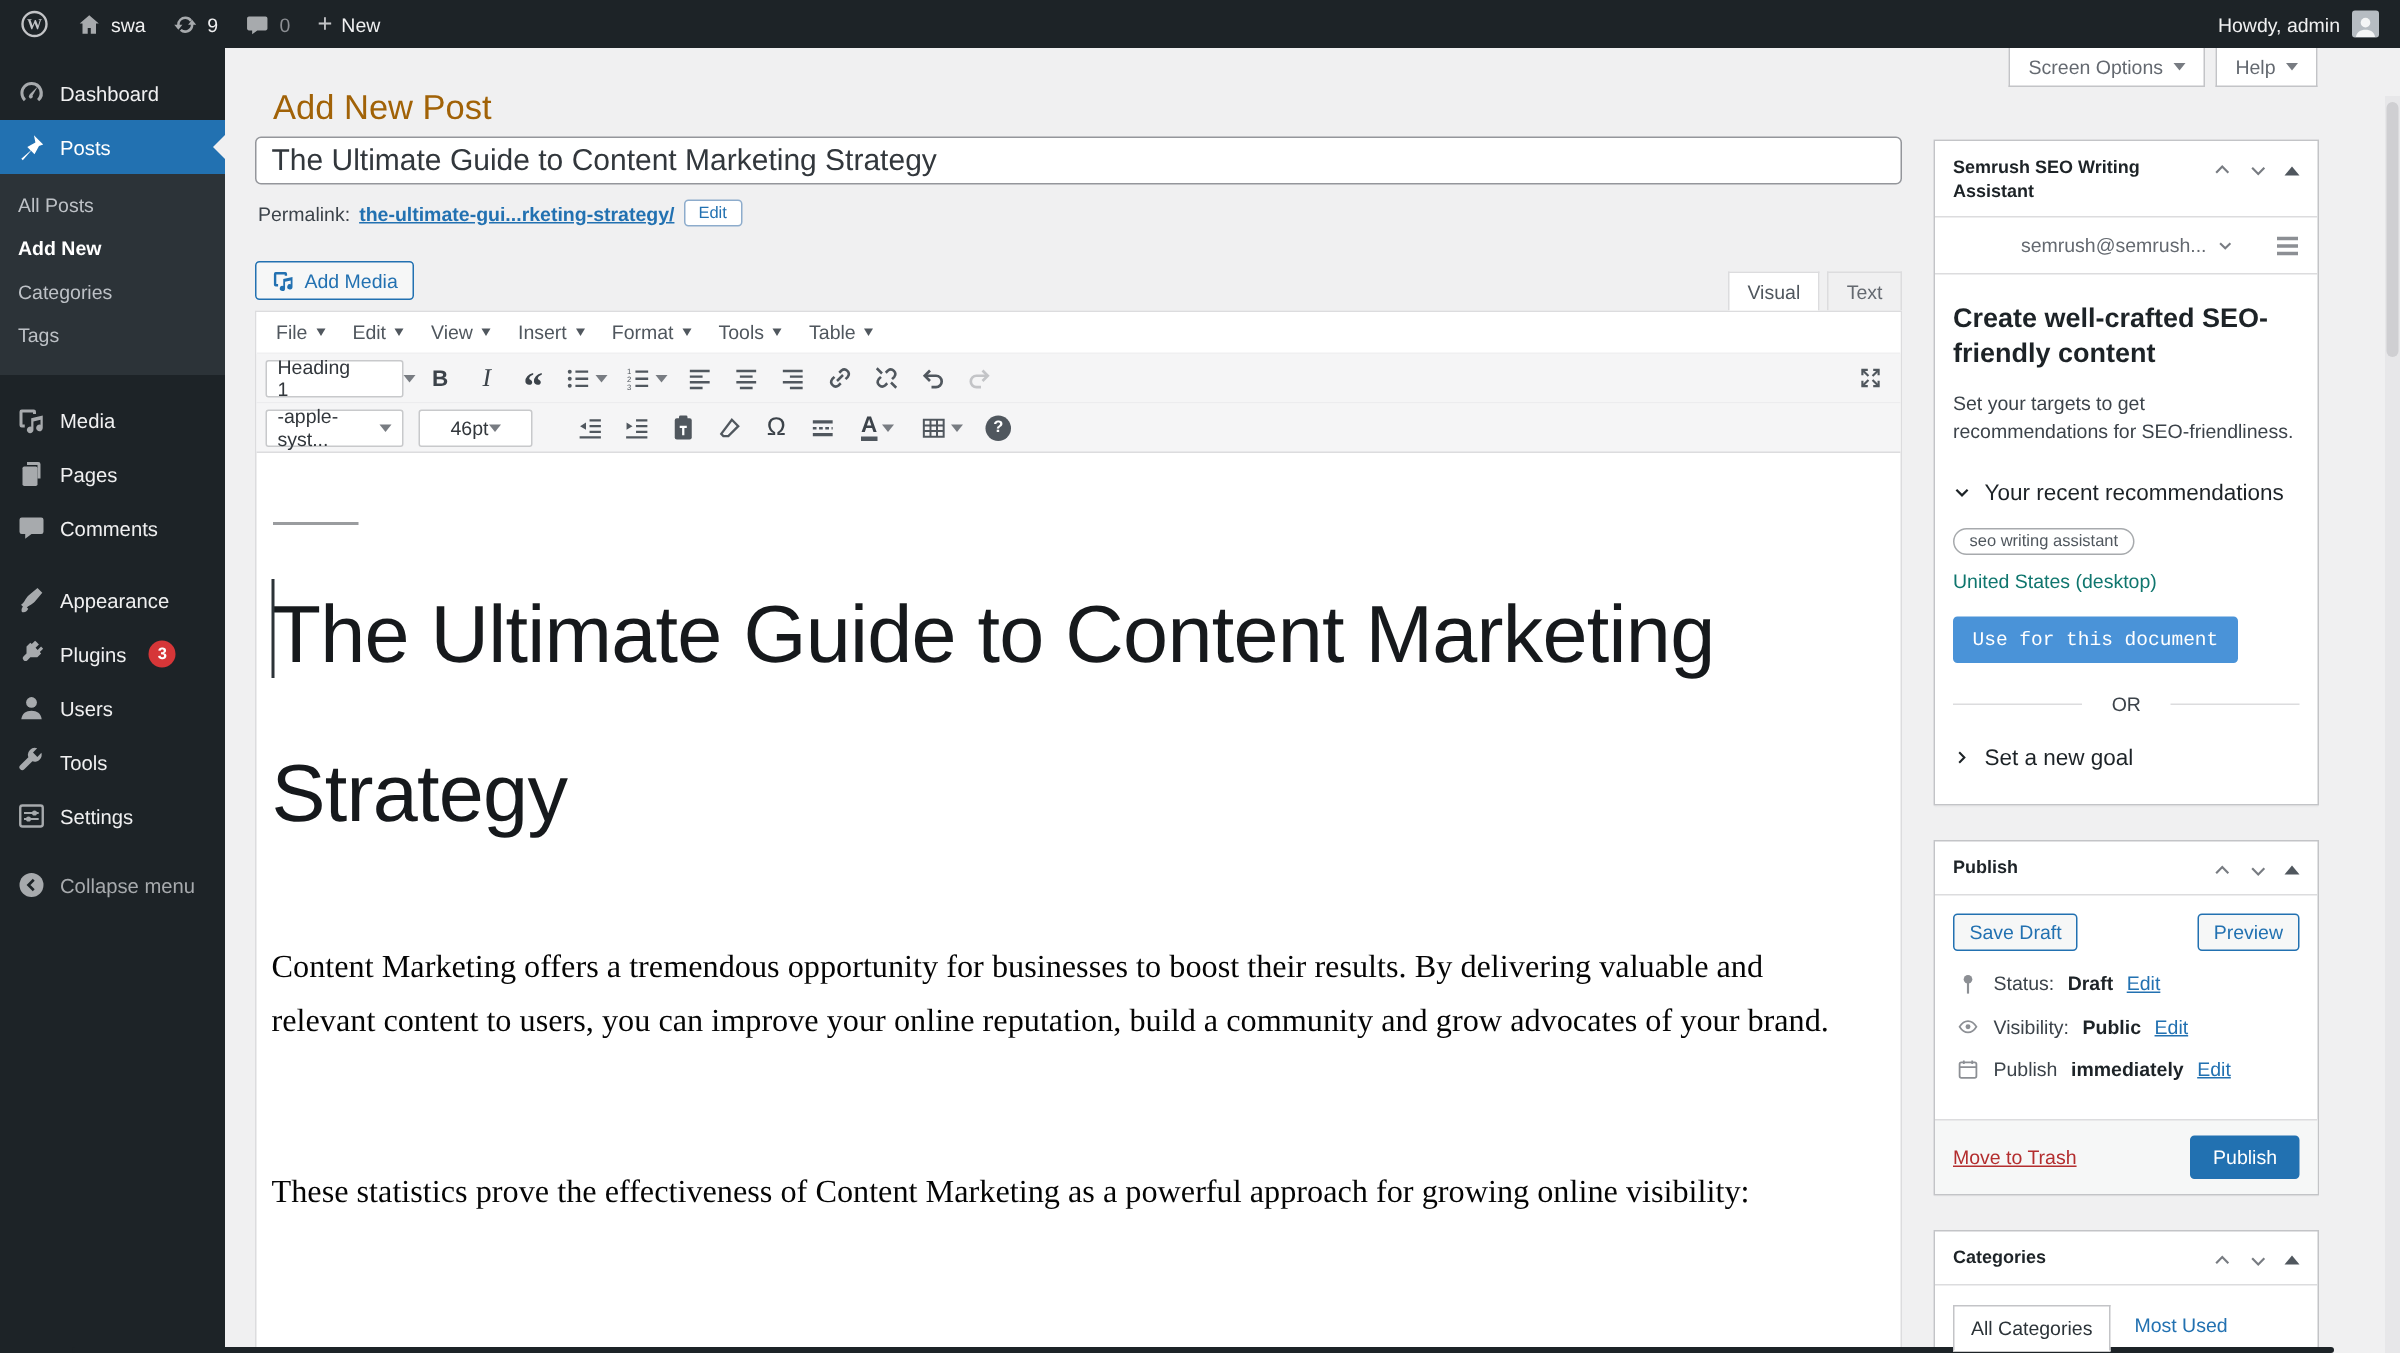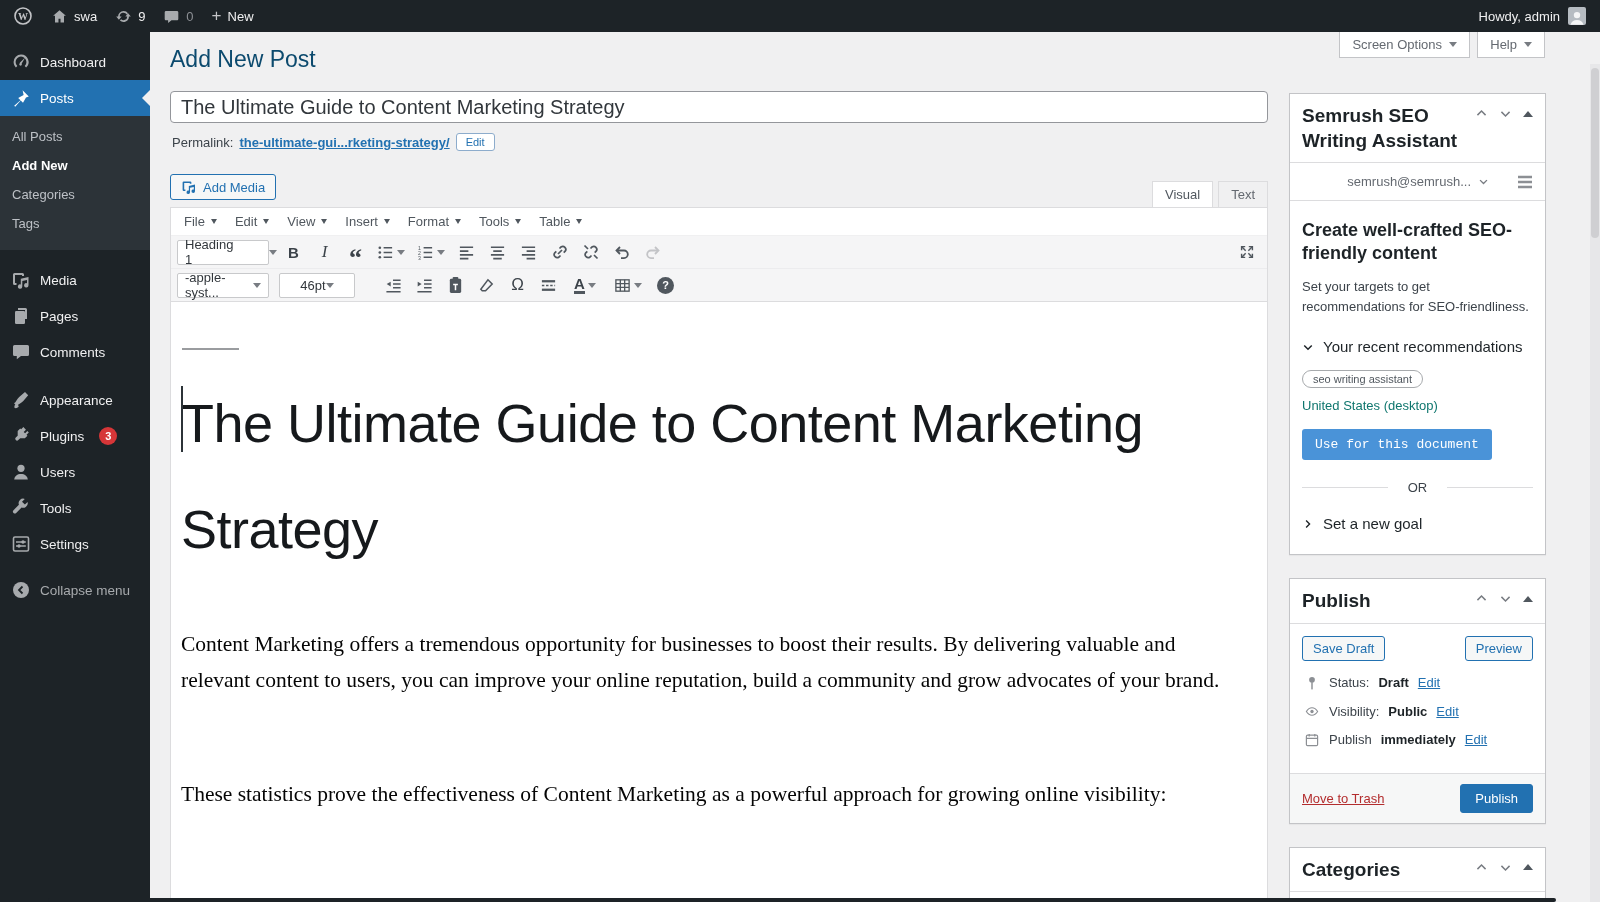--- a/index.html
+++ b/index.html
@@ -47,21 +47,21 @@
   }
   .collapse-item { margin-top:10px; color:#a7aaad; }
 
   
   .main { position:absolute; top:32px; left:150px; right:0; bottom:0; background:#f0f0f1; }
   .top-tab {
     position:absolute; top:0; background:#fff; border:1px solid #c3c4c7; border-top:none;
     padding:5px 12px; font-size:13px; color:#646970; display:flex; align-items:center; gap:7px; cursor:pointer;
   }
   .caret-down { width:0; height:0; border-left:4px solid transparent; border-right:4px solid transparent; border-top:5px solid #787c82; }
-  .page-title { position:absolute; left:20px; top:14px; margin:0; font-size:23px; font-weight:400; color:#0c4a6e; }
+  .page-title { position:absolute; left:20px; top:14px; margin:12px; font-size:23px; font-weight:400; color:#a16207; }
 
   .post-title-input {
     position:absolute; left:20px; top:59px; width:1098px; height:32px;
     border:1px solid #94969b; border-radius:4px; background:#fff; padding:3px 10px;
     font-size:20px; color:#32373c; font-family:"Liberation Sans", sans-serif; outline:none;
   }
   .permalink-row { position:absolute; left:22px; top:101px; display:flex; align-items:center; gap:6px; font-size:13px; color:#3c434a; }
   .permalink-slug { color:#2271b1; font-weight:700; text-decoration:underline; cursor:pointer; }
   .btn-tiny {
     font-size:11px; color:#2271b1; background:#fff; border:1px solid #8daccc; border-radius:3px;
@@ -107,21 +107,21 @@
     color:#16191c; font-family:"Liberation Sans", sans-serif;
   }
   .doc-p { font-family:"Liberation Serif", serif; font-size:21.5px; line-height:36px; color:#050505; }
   .doc-p.p1 { margin:44px 0 0; }
   .doc-p.p2 { margin:78px 0 0; }
 
   
   .panels { position:absolute; left:1139px; top:61px; width:257px; }
   .panel { background:#fff; border:1px solid #c3c4c7; box-shadow:0 1px 1px rgba(0,0,0,.04); margin-bottom:23px; }
   .p-head { display:flex; align-items:flex-start; padding:10px 12px 9px; gap:6px; }
-  .p-title { flex:1; font-weight:700; font-size:19px; color:#1d2327; line-height:1.3; }
+  .p-title { flex:1; font-weight:700; font-size:12px; color:#1d2327; line-height:1.3; }
   .head-icons { display:flex; gap:11px; align-items:center; color:#787c82; margin-top:3px; }
   .tri-up { width:0; height:0; border-left:5px solid transparent; border-right:5px solid transparent; border-bottom:6px solid #50575e; }
   .account-row { border-top:1px solid #dcdcde; padding:11px 12px; display:flex; align-items:center; font-size:13px; color:#646970; }
   .account-email { margin-left:auto; display:flex; align-items:center; gap:7px; cursor:pointer; }
   .hamburger { margin-left:28px; cursor:pointer; }
   .sem-body { border-top:1px solid #dcdcde; padding:16px 12px 22px; }
   .sem-h2 { margin:2px 0 12px; font-size:18px; font-weight:700; color:#1d2327; line-height:1.27; }
   .sem-desc { margin:0 0 22px; font-size:13px; line-height:1.5; color:#3c434a; }
   .sem-recs { display:flex; align-items:center; gap:9px; font-size:15px; color:#1d2327; margin-bottom:14px; cursor:pointer; }
   .pill { display:inline-block; border:1px solid #a7aaad; border-radius:12px; padding:2px 10px; font-size:11px; color:#50575e; margin-bottom:10px; }

